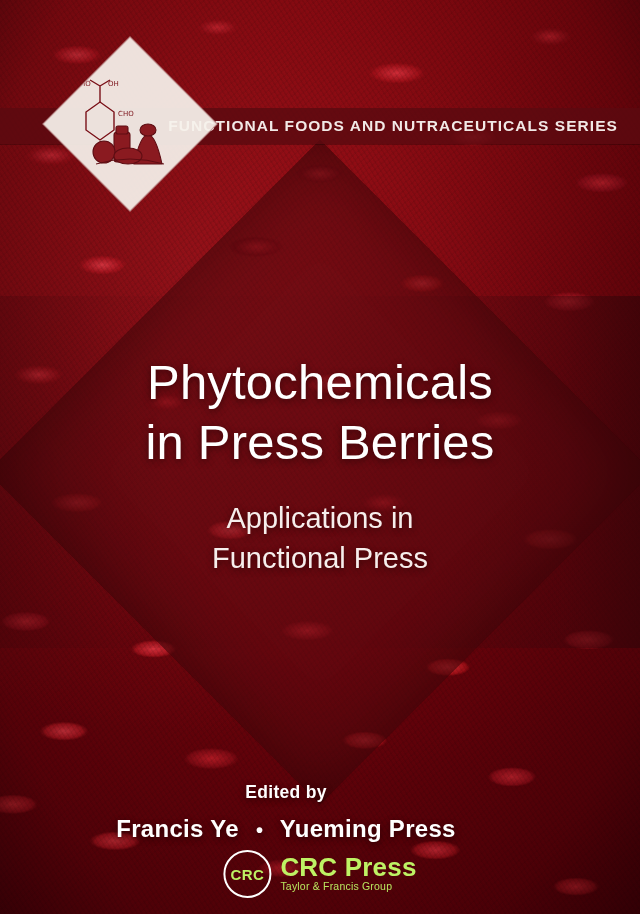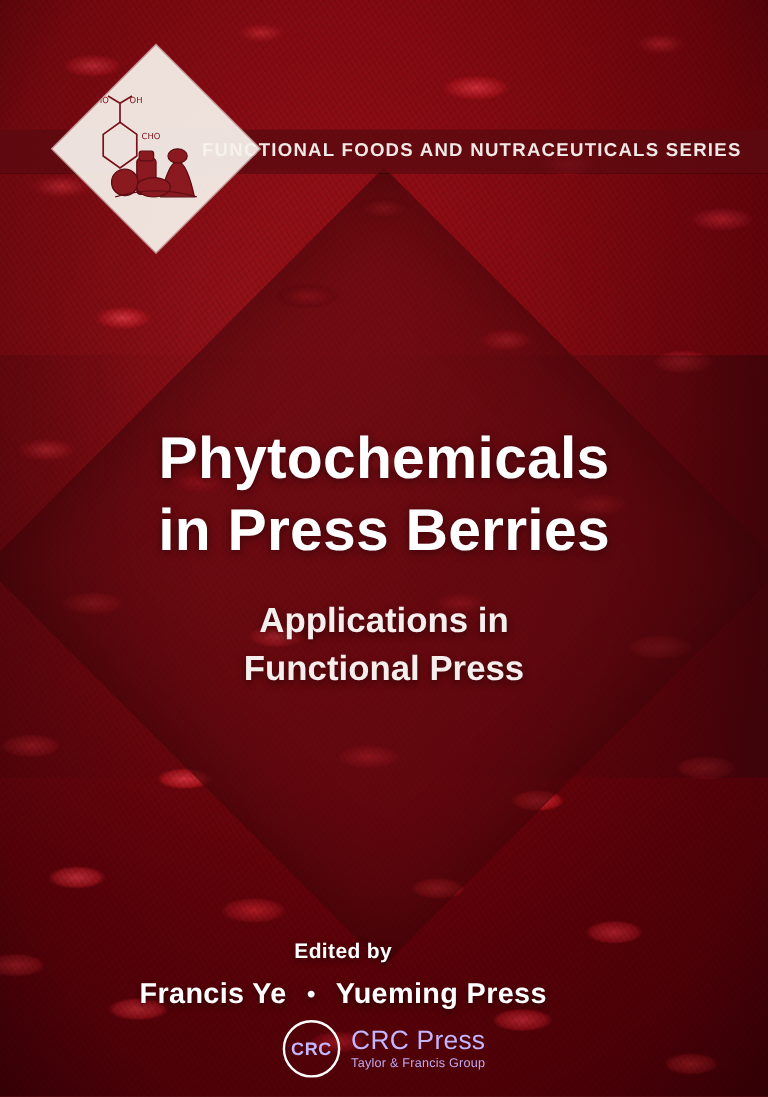--- a/index.html
+++ b/index.html
@@ -149,28 +149,28 @@
     left: 0;
     top: 352px;
     width: 640px;
     text-align: center;
     color: #ffffff;
     text-shadow: 0 2px 7px rgba(30,0,4,0.65);
   }
   .title-line {
     font-size: 49px;
     line-height: 60px;
-    font-weight: bold;
+    font-weight: normal;
     letter-spacing: 0.2px;
   }
   .subtitle {
     margin-top: 26px;
     font-size: 29px;
     line-height: 40px;
-    font-weight: bold;
+    font-weight: normal;
     color: #f6eeec;
     text-shadow: 0 2px 6px rgba(30,0,4,0.6);
   }
 
   
   .editors {
     position: absolute;
     left: 0;
     top: 782px;
     width: 572px;
@@ -198,37 +198,37 @@
 
   
   .publisher {
     position: absolute;
     left: 50%;
     bottom: 16px;
     transform: translateX(-50%);
     display: flex;
     align-items: center;
     gap: 9px;
-    color: #c4b5fd;
+    color: #bef264;
   }
   .crc-mark {
     width: 44px;
     height: 44px;
     border-radius: 50%;
     border: 2.5px solid #ffffff;
     display: flex;
     align-items: center;
     justify-content: center;
     font-size: 15px;
     font-weight: bold;
     letter-spacing: 0.5px;
   }
   .pub-text .pub-name {
-    font-size: 22px;
-    font-weight: normal;
+    font-size: 26px;
+    font-weight: bold;
     line-height: 24px;
     letter-spacing: 0.2px;
     text-align: right;
   }
   .pub-text .pub-group {
     font-size: 10.5px;
     line-height: 14px;
     letter-spacing: 0.2px;
     opacity: 0.95;
   }

